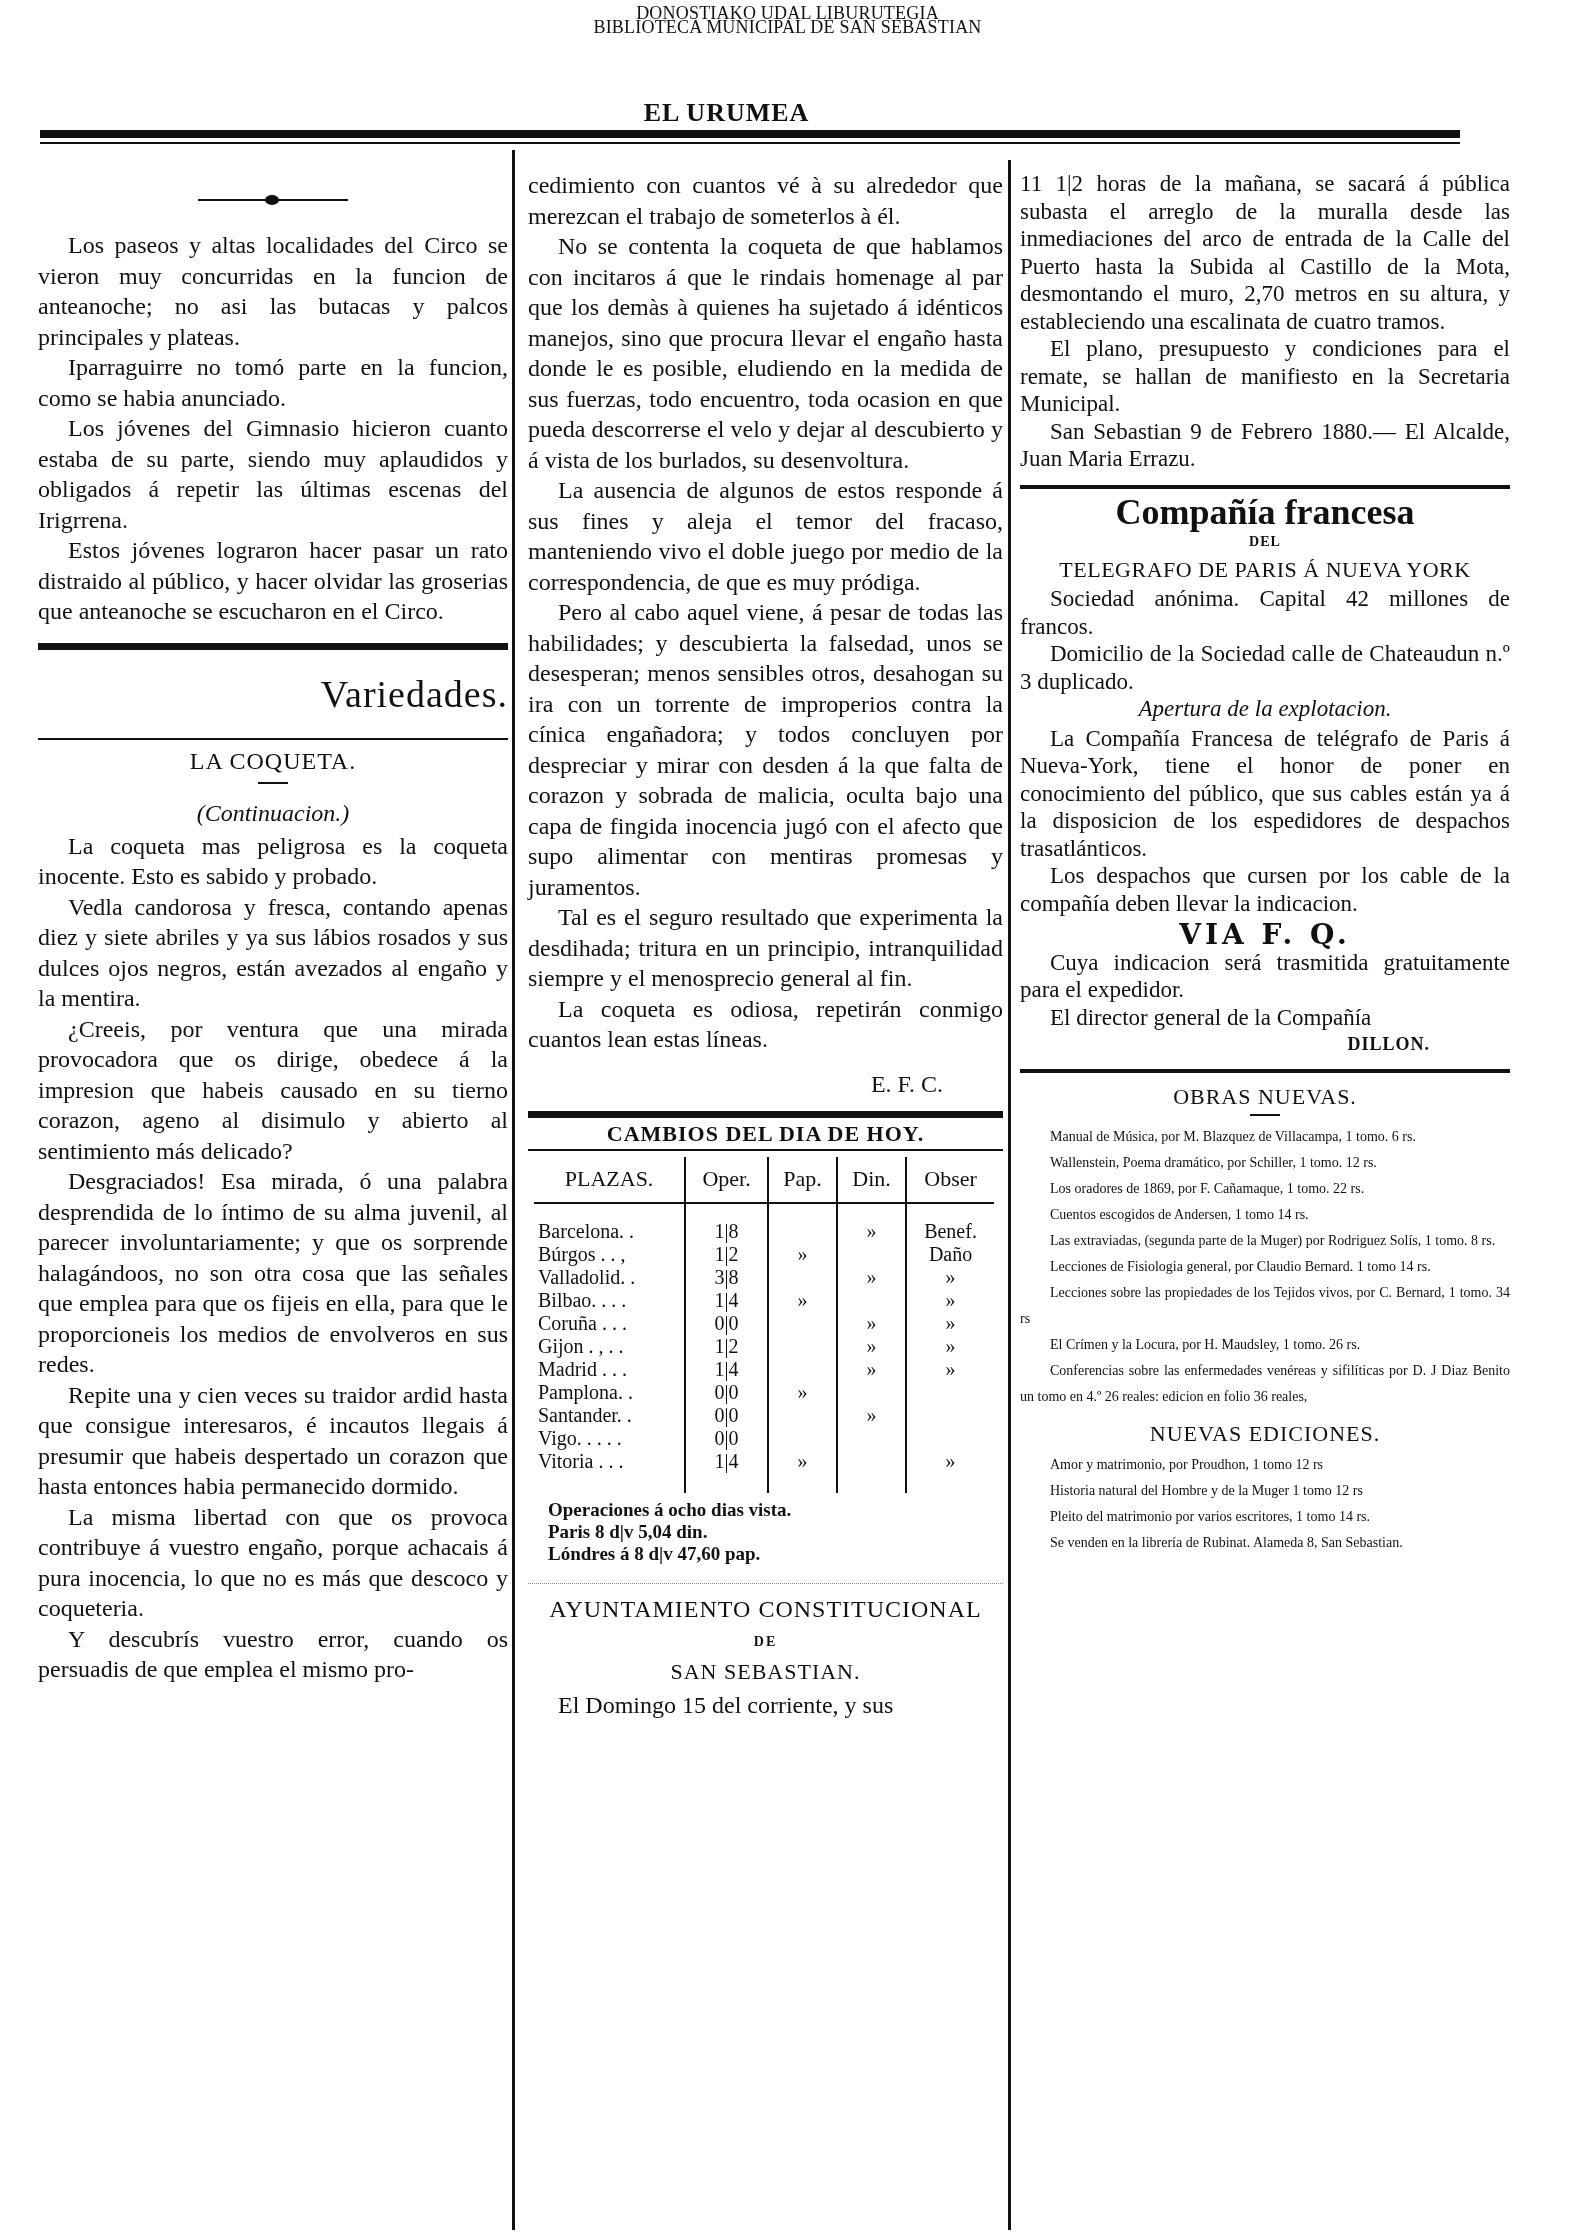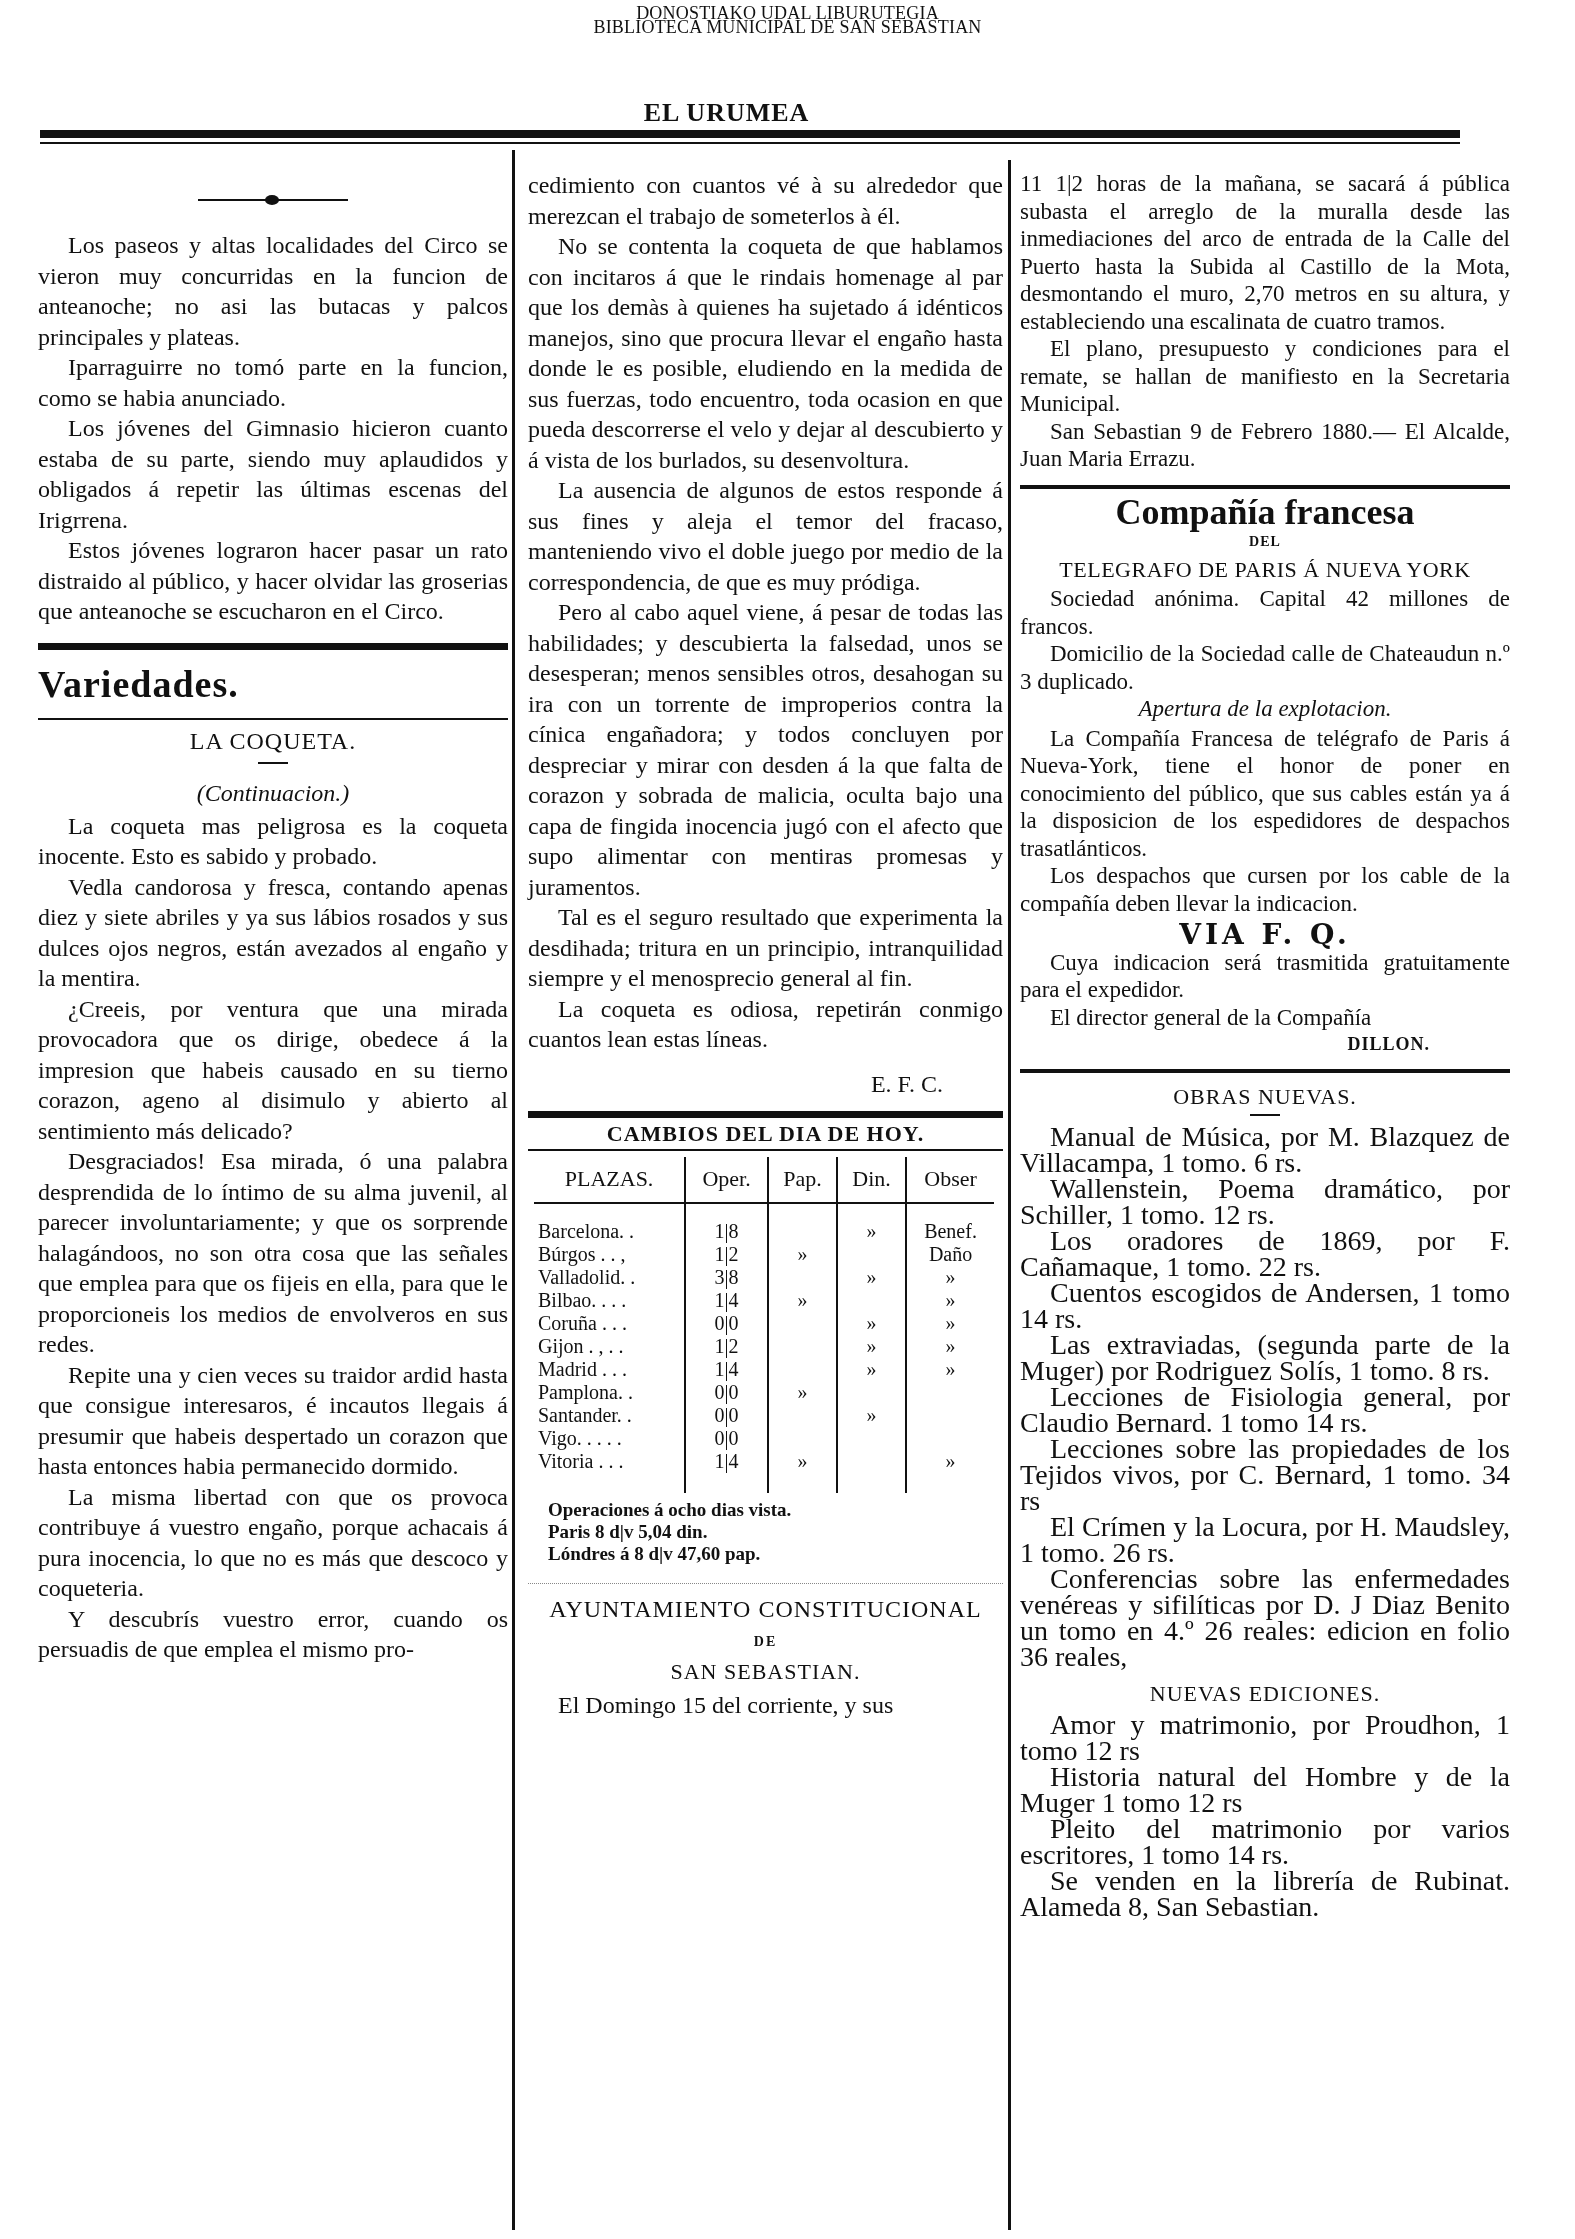--- a/index.html
+++ b/index.html
@@ -13,21 +13,21 @@
   .col p.noind { text-indent: 0; }
   .col1 { left: 38px; width: 470px; }
   .col2 { left: 528px; width: 475px; }
   .col3 { left: 1020px; width: 490px; font-size: 23px; line-height: 27.5px; }
   .vrule { position: absolute; background: #111; width: 3px; }
   .ornament { margin: 26px auto 26px; width: 150px; height: 8px; position: relative; }
   .ornament::before { content: ""; position: absolute; left: 0; top: 3px; width: 150px; height: 2px; background: #111; }
   .ornament::after { content: ""; position: absolute; left: 67px; top: -1px; width: 14px; height: 10px; background: #111; border-radius: 50%; }
   .thick-rule { height: 7px; background: #111; margin: 16px 0 3px; }
   .thin-rule { height: 2px; background: #111; margin: 0 0 6px; }
-  .section-title { text-align: left; font-size: 38px; font-weight: bold; line-height: 52px; letter-spacing: 1px; margin: 8px 0; }
+  .section-title { text-align: right; font-size: 38px; font-weight: normal; line-height: 52px; letter-spacing: 1px; margin: 18px 0; }
   .sub-title { text-align: center; font-size: 24px; letter-spacing: 1px; margin: 4px 0 6px; }
   .dash { width: 30px; height: 2px; background: #111; margin: 6px auto 14px; }
   .italic-center { text-align: center; font-style: italic; margin: 0 0 2px; }
   .sig { text-align: right; padding-right: 60px; margin-top: 14px; }
   .table-wrap { margin-top: 12px; font-size: 20px; line-height: 23px; }
   .tbl-title { text-align: center; font-weight: bold; font-size: 22px; letter-spacing: 1px; margin: 4px 0 4px; }
   table.fx { width: 460px; border-collapse: collapse; margin-left: 6px; }
   table.fx th { font-weight: normal; font-size: 22px; padding: 10px 4px 12px; border-bottom: 2px solid #111; }
   table.fx td { padding: 0 4px; text-align: center; height: 23px; }
   table.fx td.place { text-align: left; }
@@ -37,21 +37,21 @@
   .fx-notes { margin: 6px 0 0 20px; font-weight: bold; font-size: 19px; line-height: 22px; }
   .ayto { text-align: center; font-size: 24px; letter-spacing: 1px; margin-top: 18px; border-top: 1px dotted #888; padding-top: 10px; }
   .de { text-align: center; font-size: 14px; font-weight: bold; letter-spacing: 2px; margin: 2px 0 0; }
   .ss { text-align: center; font-size: 22px; letter-spacing: 1px; margin: 0 0 2px; }
   .company-title { text-align: center; font-size: 36px; font-weight: bold; margin: 10px 0 2px; }
   .del { text-align: center; font-size: 14px; font-weight: bold; letter-spacing: 1px; }
   .tele { text-align: center; font-size: 22px; letter-spacing: 0.5px; margin-bottom: 2px; }
   .vfq { text-align: center; font-size: 28px; font-weight: 900; letter-spacing: 4px; font-family: "DejaVu Serif", serif; margin: 4px 0 0; }
   .dillon { text-align: right; padding-right: 80px; font-size: 18px; font-weight: bold; letter-spacing: 1px; }
   .obras-title { text-align: center; font-size: 22px; letter-spacing: 1px; margin: 10px 0 4px; }
-  .col3 .book p { font-size: 28px; line-height: 26px; }
+  .col3 .book p { font-size: 14px; line-height: 26px; }
 </style>
 </head>
 <body>
 
 <div class="lib-head">
   <div>DONOSTIAKO UDAL LIBURUTEGIA</div>
   <div>BIBLIOTECA MUNICIPAL DE SAN SEBASTIAN</div>
 </div>
 
 <div class="masthead">EL URUMEA</div>

